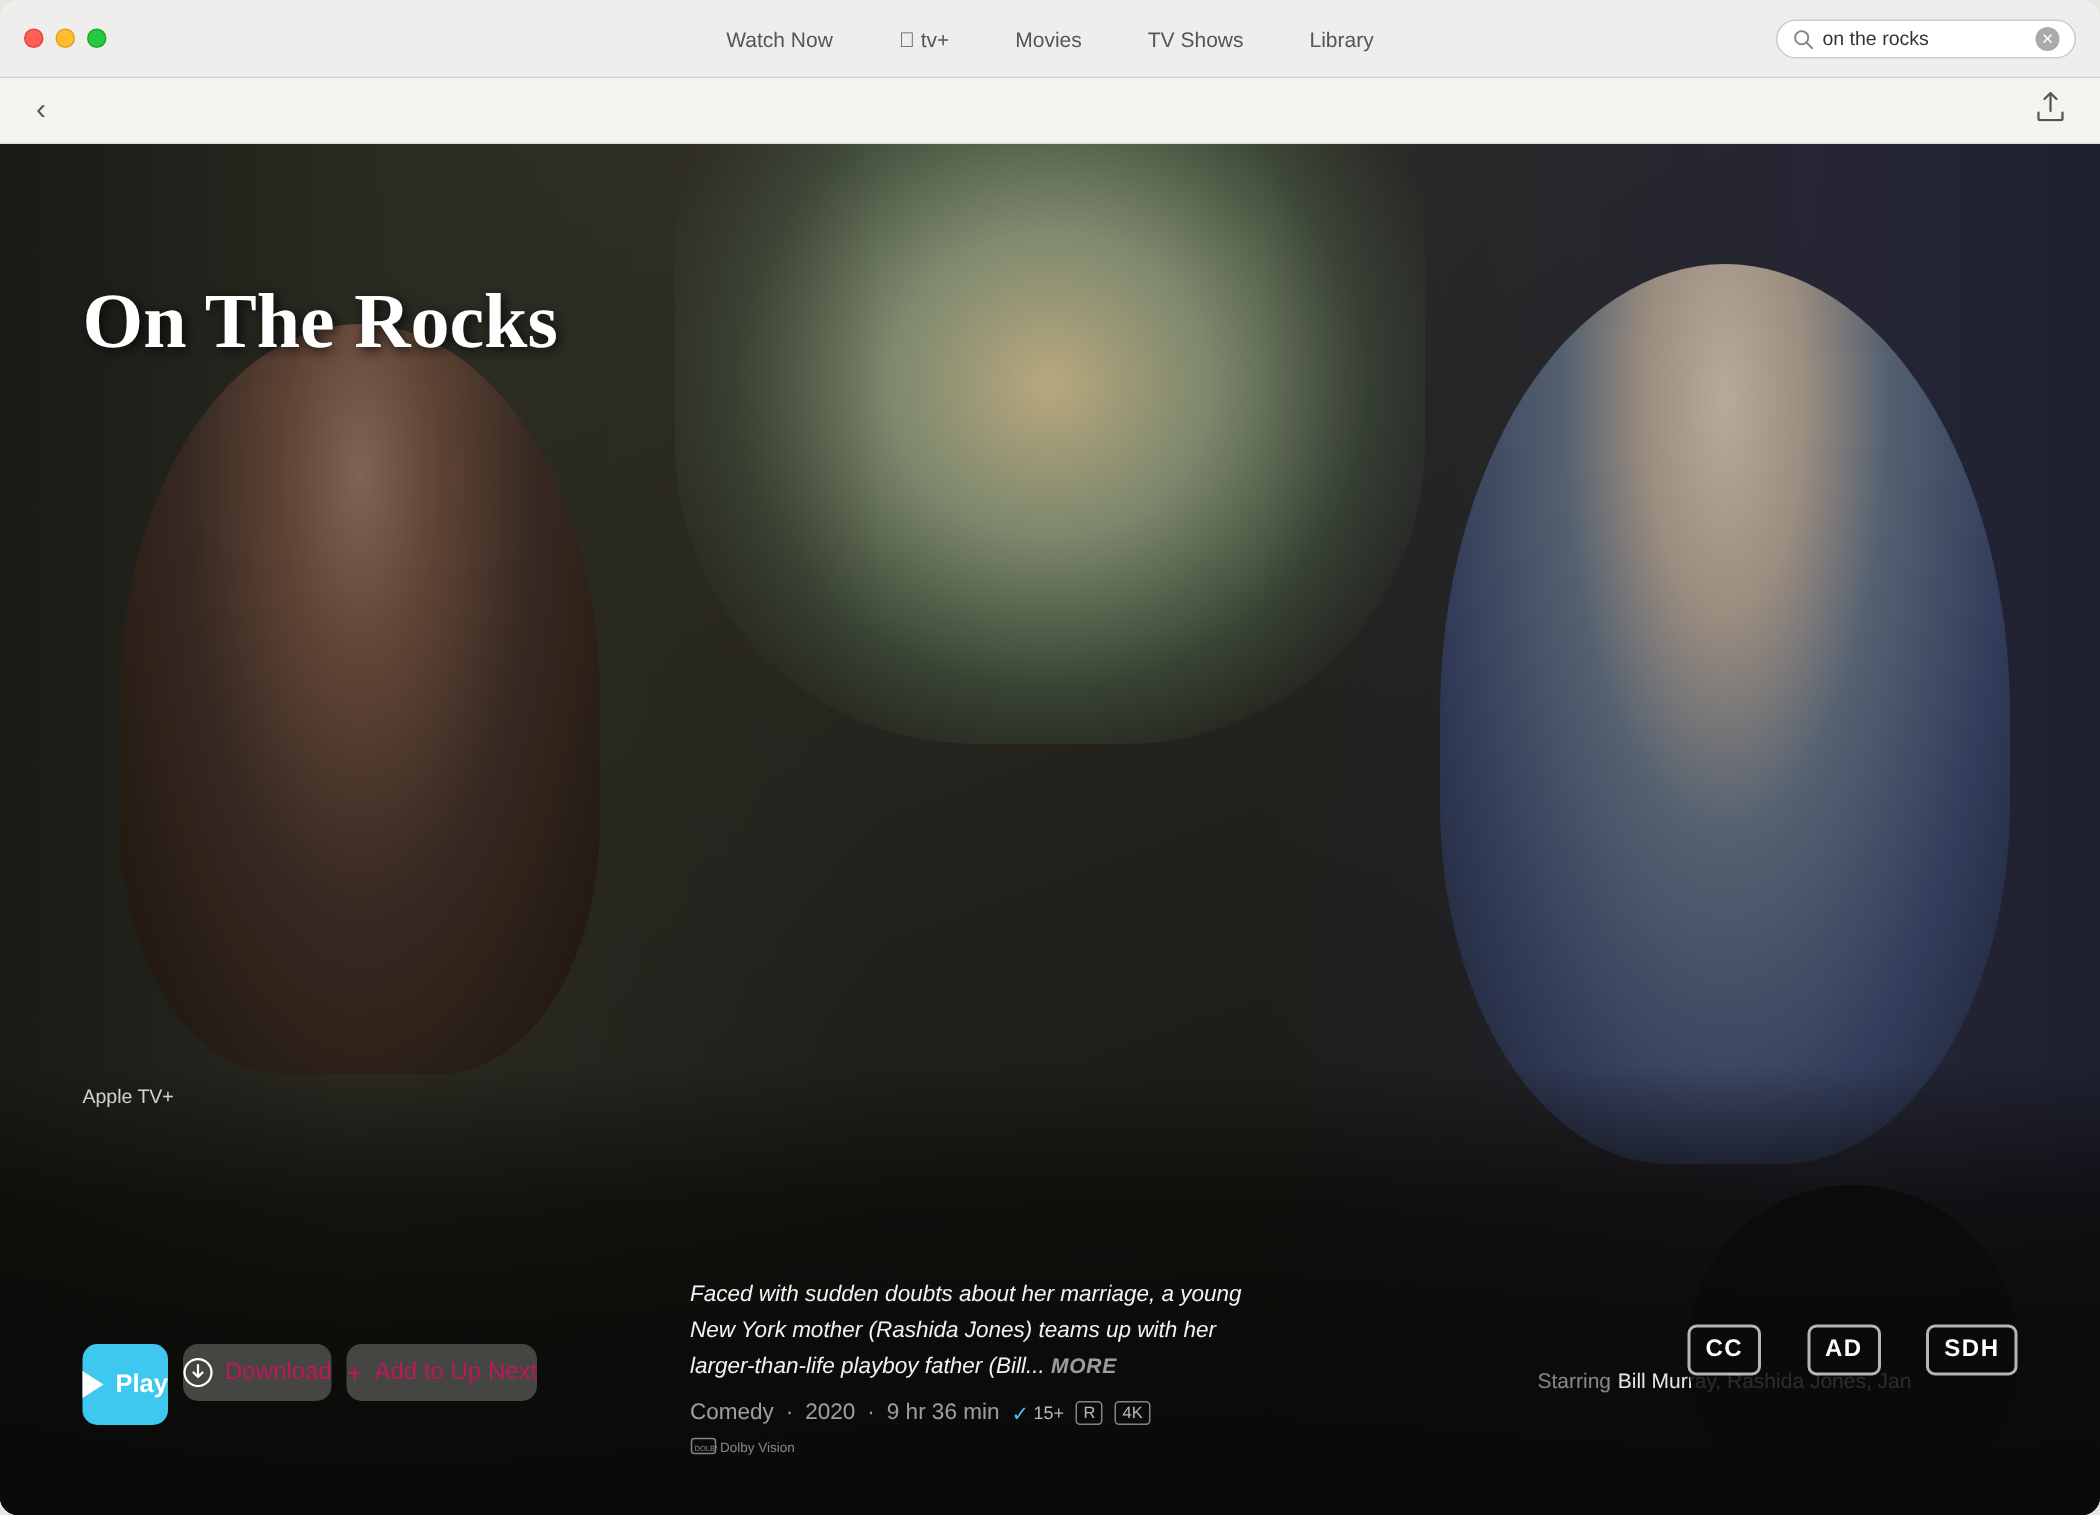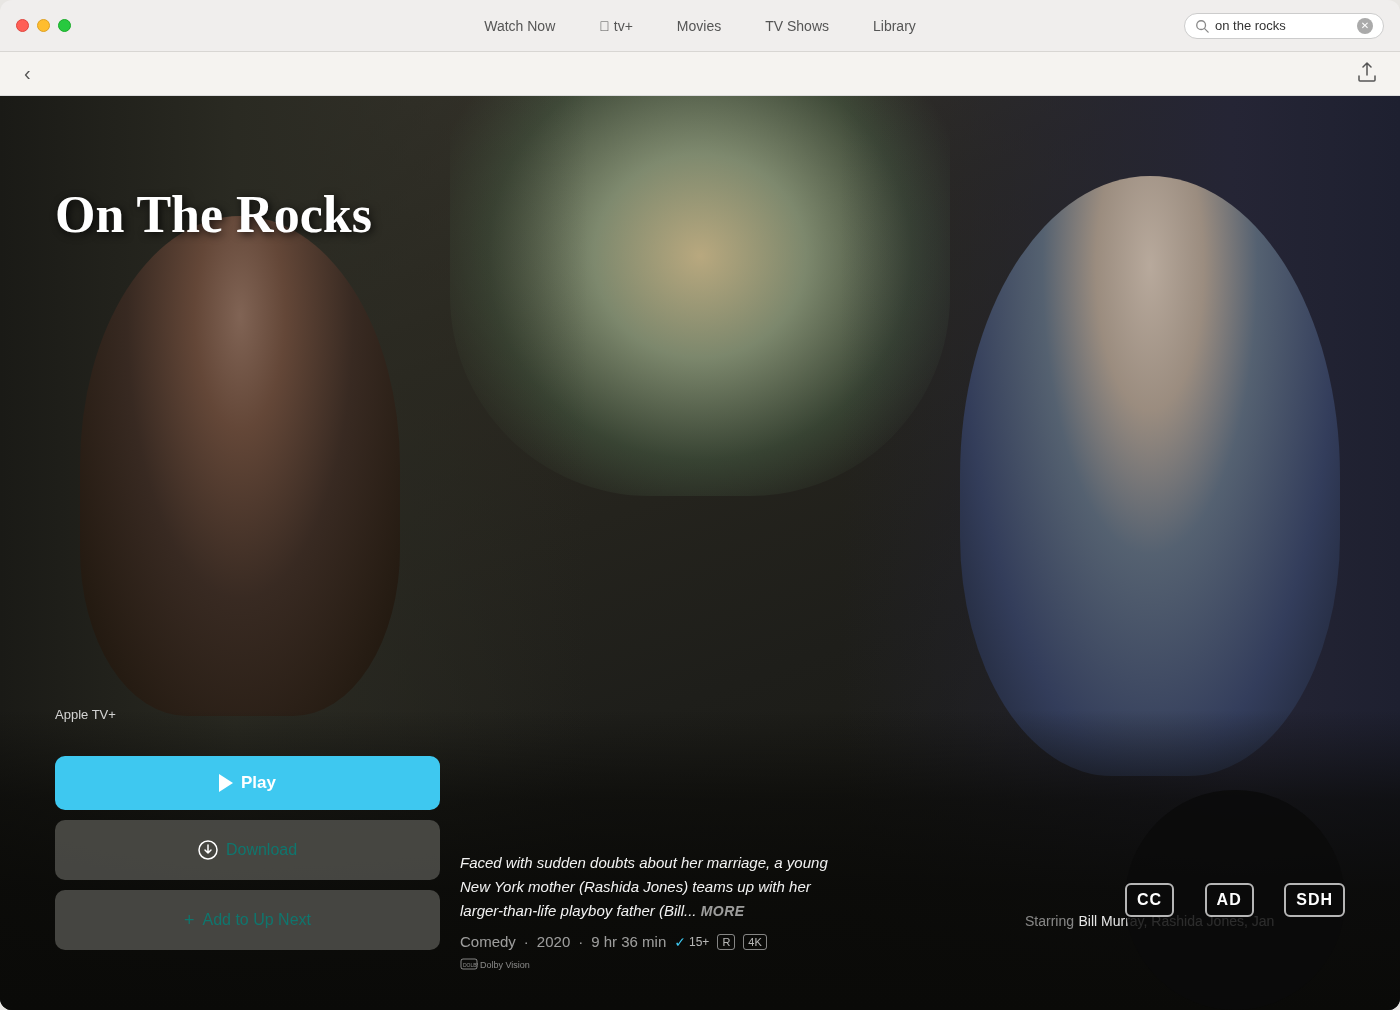--- a/index.html
+++ b/index.html
@@ -224,32 +224,32 @@
       color: white;
       font-family: Georgia, 'Times New Roman', serif;
       text-shadow: 2px 2px 8px rgba(0,0,0,0.8);
       line-height: 1.1;
     }
 
     
     .appletv-badge {
       position: absolute;
       left: 55px;
-      bottom: 288px;
+      bottom: 272px;
       color: rgba(255,255,255,0.8);
       font-size: 13px;
     }
 
     
     .action-buttons {
       position: absolute;
       left: 55px;
       bottom: 60px;
       display: flex;
-      flex-direction: column;
+      flex-direction: row;
       gap: 10px;
       width: 385px;
     }
 
     .btn-play {
       background: #3ec8f0;
       color: white;
       border: none;
       border-radius: 10px;
       height: 54px;
@@ -265,24 +265,24 @@
     .play-triangle {
       width: 0;
       height: 0;
       border-left: 14px solid white;
       border-top: 9px solid transparent;
       border-bottom: 9px solid transparent;
     }
 
     .btn-download, .btn-upnext {
       background: rgba(80, 80, 75, 0.85);
-      color: #0f766e;
+      color: #be185d;
       border: none;
       border-radius: 10px;
-      height: 60px;
+      height: 38px;
       font-size: 16px;
       font-weight: 500;
       cursor: pointer;
       display: flex;
       align-items: center;
       justify-content: center;
       gap: 8px;
     }
 
     

